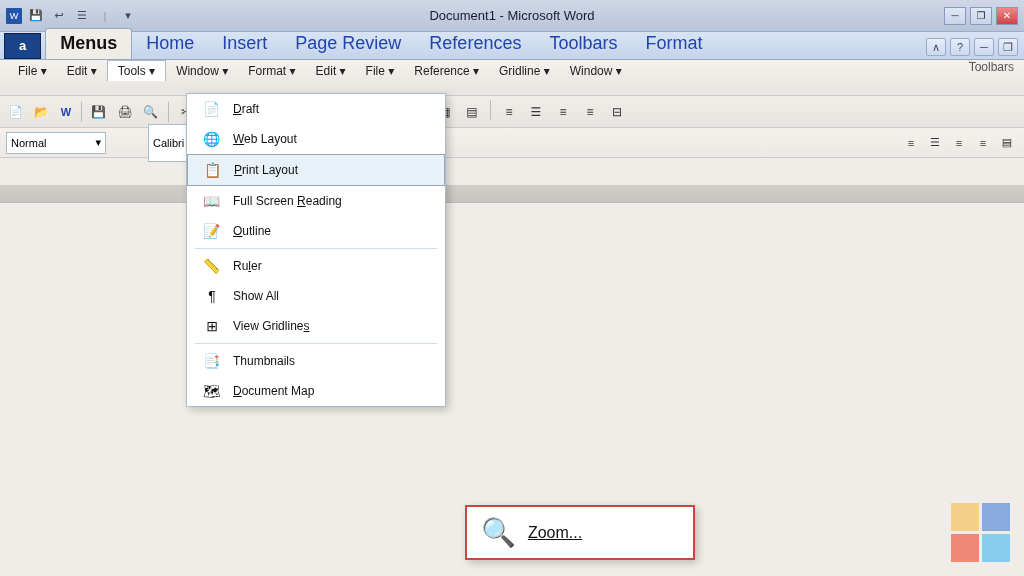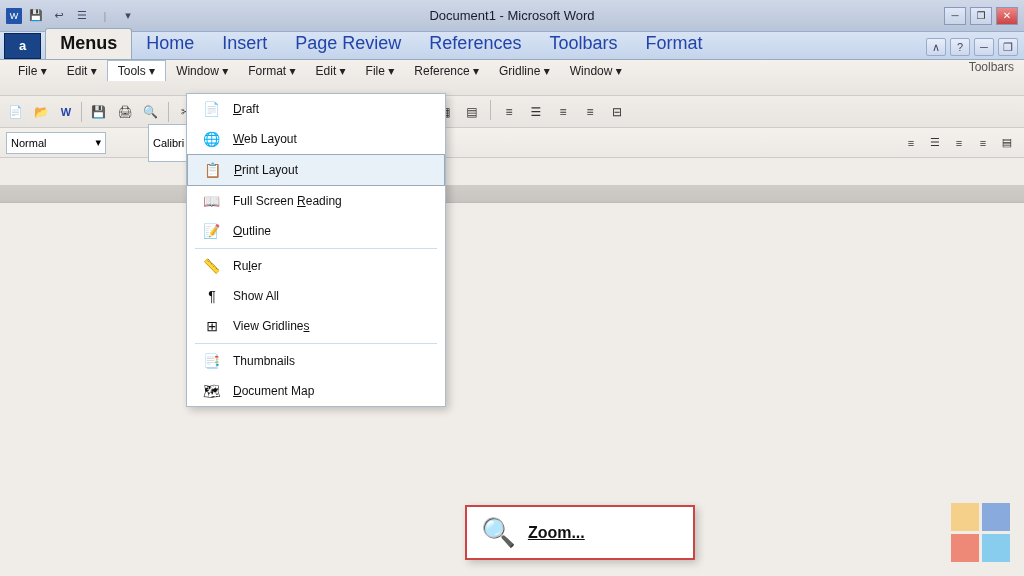--- a/index.html
+++ b/index.html
@@ -298,21 +298,21 @@
       gap: 12px;
       z-index: 1001;
       cursor: pointer;
     }
     .zoom-icon {
       font-size: 28px;
       color: #446699;
     }
     .zoom-text {
       font-size: 16px;
-      font-weight: bold;
+      font-weight: normal;
       color: #111;
       text-decoration: underline;
     }
 
     
     .color-swatches {
       position: absolute;
       right: 14px;
       bottom: 14px;
       display: grid;

